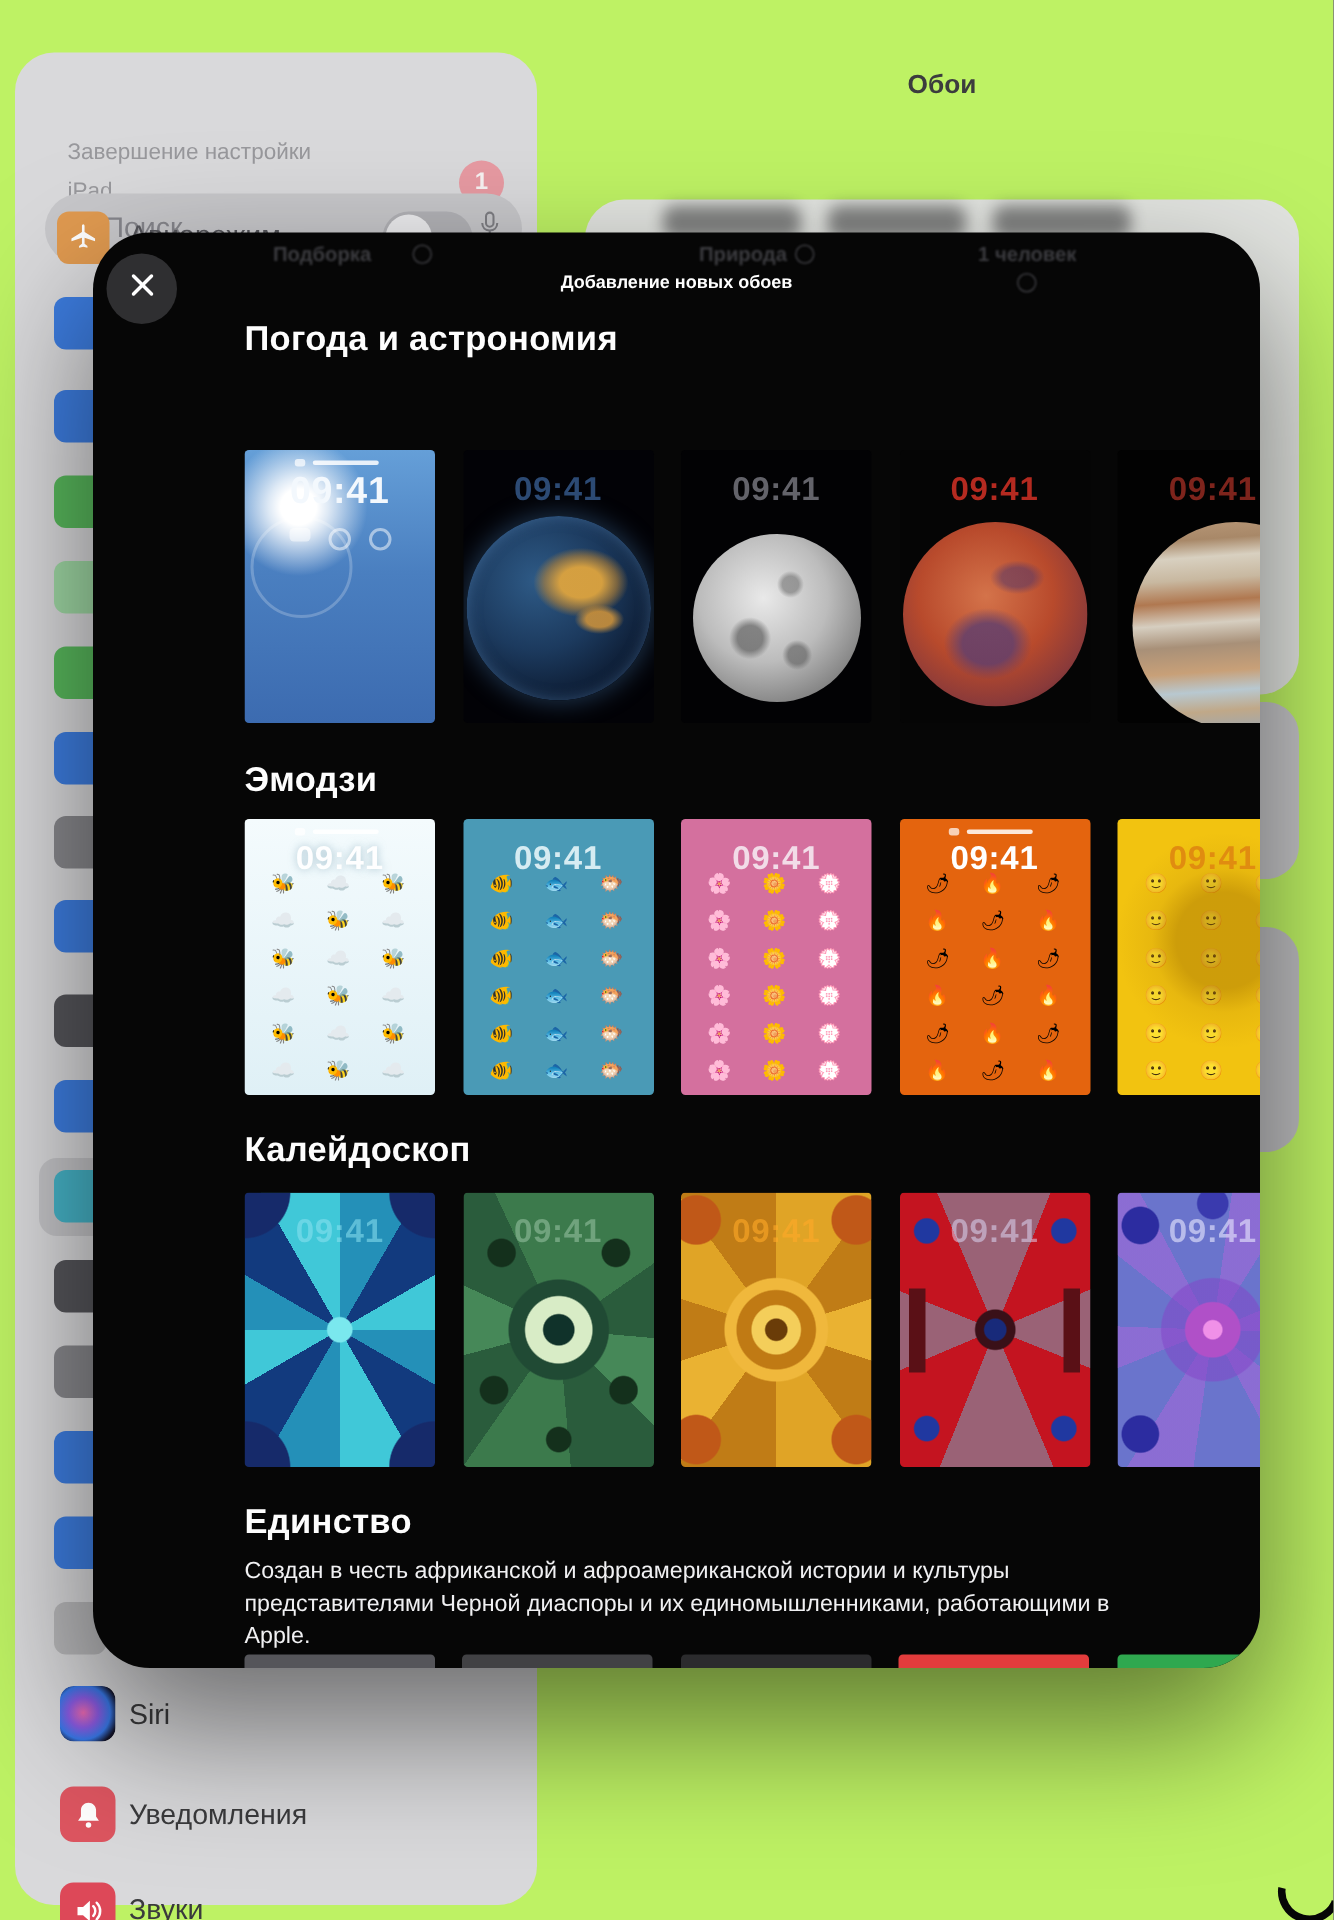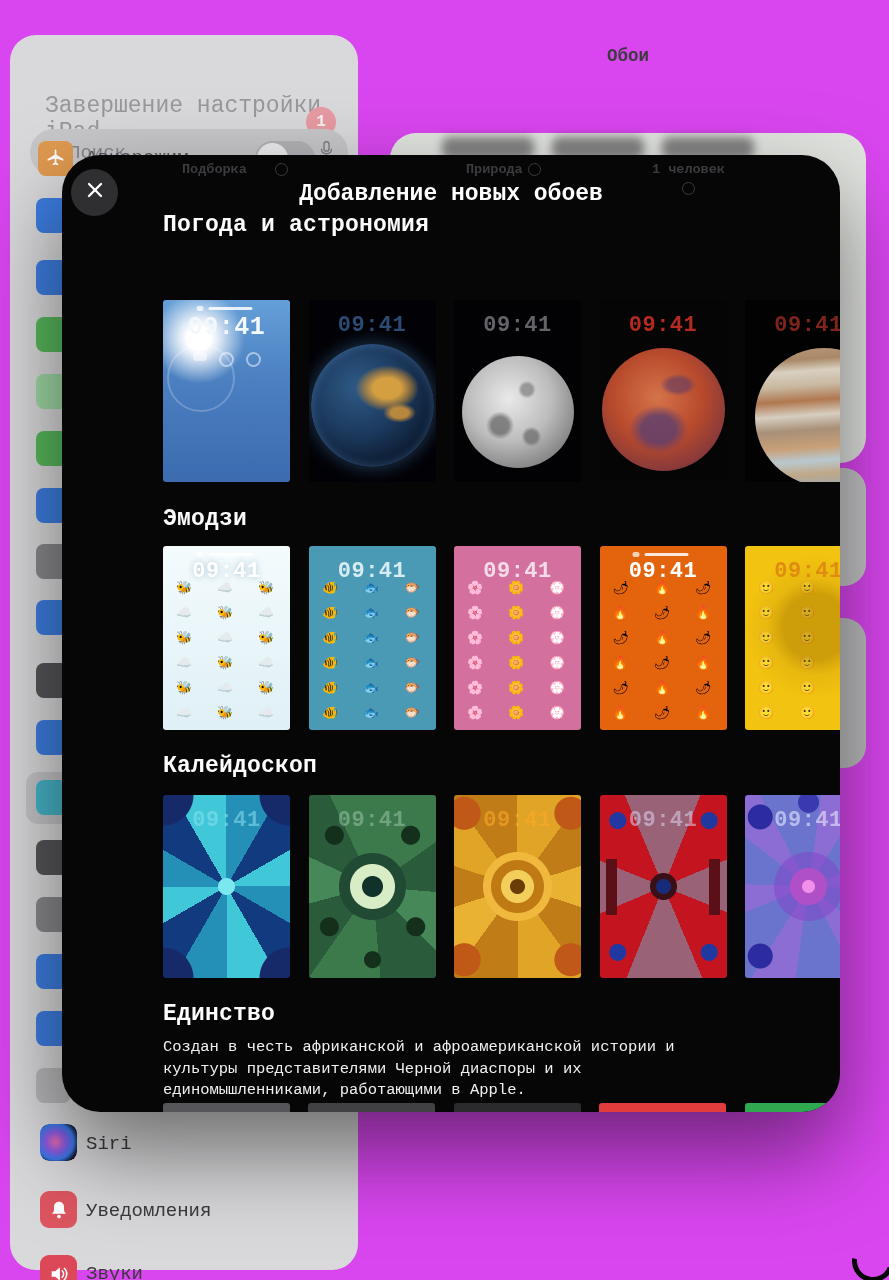--- a/index.html
+++ b/index.html
@@ -1,22 +1,22 @@
 <!DOCTYPE html>
 <html><head>
 <meta charset="utf-8">
 <style>
   html,body{margin:0;padding:0;background:#9a9a9e;}
-  #app{position:relative;width:889px;height:1280px;overflow:hidden;background:#d946ef;
-       font-family:Liberation Mono, monospace;-webkit-font-smoothing:antialiased;}
+  #app{position:relative;width:889px;height:1280px;overflow:hidden;background:#bef264;
+       font-family:Liberation Sans, sans-serif;-webkit-font-smoothing:antialiased;}
 
   
   .sidebar-card{position:absolute;left:10px;top:35px;width:348px;height:1235px;
     border-radius:26px;background:#d9d9db;}
-  .setup-line{position:absolute;left:35px;font-size:23px;color:#98989c;font-weight:400;}
+  .setup-line{position:absolute;left:35px;font-size:15px;color:#98989c;font-weight:400;}
   .badge{position:absolute;left:296px;top:72px;width:30px;height:30px;border-radius:50%;
     background:#e79aa2;color:#f7f2f2;font-size:16px;font-weight:600;
     display:flex;align-items:center;justify-content:center;}
   .search-pill{position:absolute;left:20px;top:94px;width:318px;height:47px;border-radius:24px;
     background:#c7c7ca;display:flex;align-items:center;padding:0 14px;box-sizing:border-box;gap:8px;}
   .search-pill .ph{font-size:19px;color:#85858b;flex:1;}
   .row-icon{position:absolute;width:35px;height:35px;border-radius:8px;
     display:flex;align-items:center;justify-content:center;}
   .airplane-icon{left:28px;top:106px;background:#e09a50;}
   .airplane-label{position:absolute;left:76px;top:112px;font-size:19px;color:#55555a;}
@@ -43,21 +43,21 @@
 
   
   .modal{position:absolute;left:62px;top:155px;width:778px;height:957px;border-radius:38px;
     background:#060606;box-shadow:0 40px 90px rgba(0,0,0,.5);overflow:hidden;}
   .ghost-label{position:absolute;top:7px;font-size:13.5px;font-weight:600;color:#3c3c40;
     filter:blur(.6px);display:flex;align-items:center;gap:5px;}
   .ghost-dot{width:11px;height:11px;border-radius:50%;border:1.5px solid #3c3c40;display:inline-block;}
   .close-btn{position:absolute;left:9px;top:14px;width:47px;height:47px;border-radius:50%;
     background:#2f2f31;display:flex;align-items:center;justify-content:center;cursor:pointer;}
   .modal-title{position:absolute;left:0;top:26px;width:100%;text-align:center;
-    font-size:23px;font-weight:700;color:#ffffff;}
+    font-size:12px;font-weight:700;color:#ffffff;}
   .sec-h{position:absolute;left:101px;font-size:23px;font-weight:700;color:#fdfdfd;letter-spacing:.2px;}
   .sec-p{position:absolute;left:101px;width:578px;font-size:15.5px;line-height:21.5px;color:#f0f0f2;}
 
   .thumb-row{position:absolute;left:101px;width:677px;display:flex;gap:18.5px;overflow:hidden;}
   .thumb{flex:0 0 127px;border-radius:3px;position:relative;overflow:hidden;cursor:pointer;}
   .time{position:absolute;top:13px;left:0;width:100%;text-align:center;
     font-size:22px;font-weight:700;letter-spacing:.5px;z-index:3;}
   .minibar{position:absolute;top:7px;left:50%;transform:translateX(-42%);width:44px;height:3px;
     border-radius:2px;background:rgba(255,255,255,.85);z-index:3;}
   .minibar::before{content:"";position:absolute;left:-12px;top:-1px;width:7px;height:5px;

